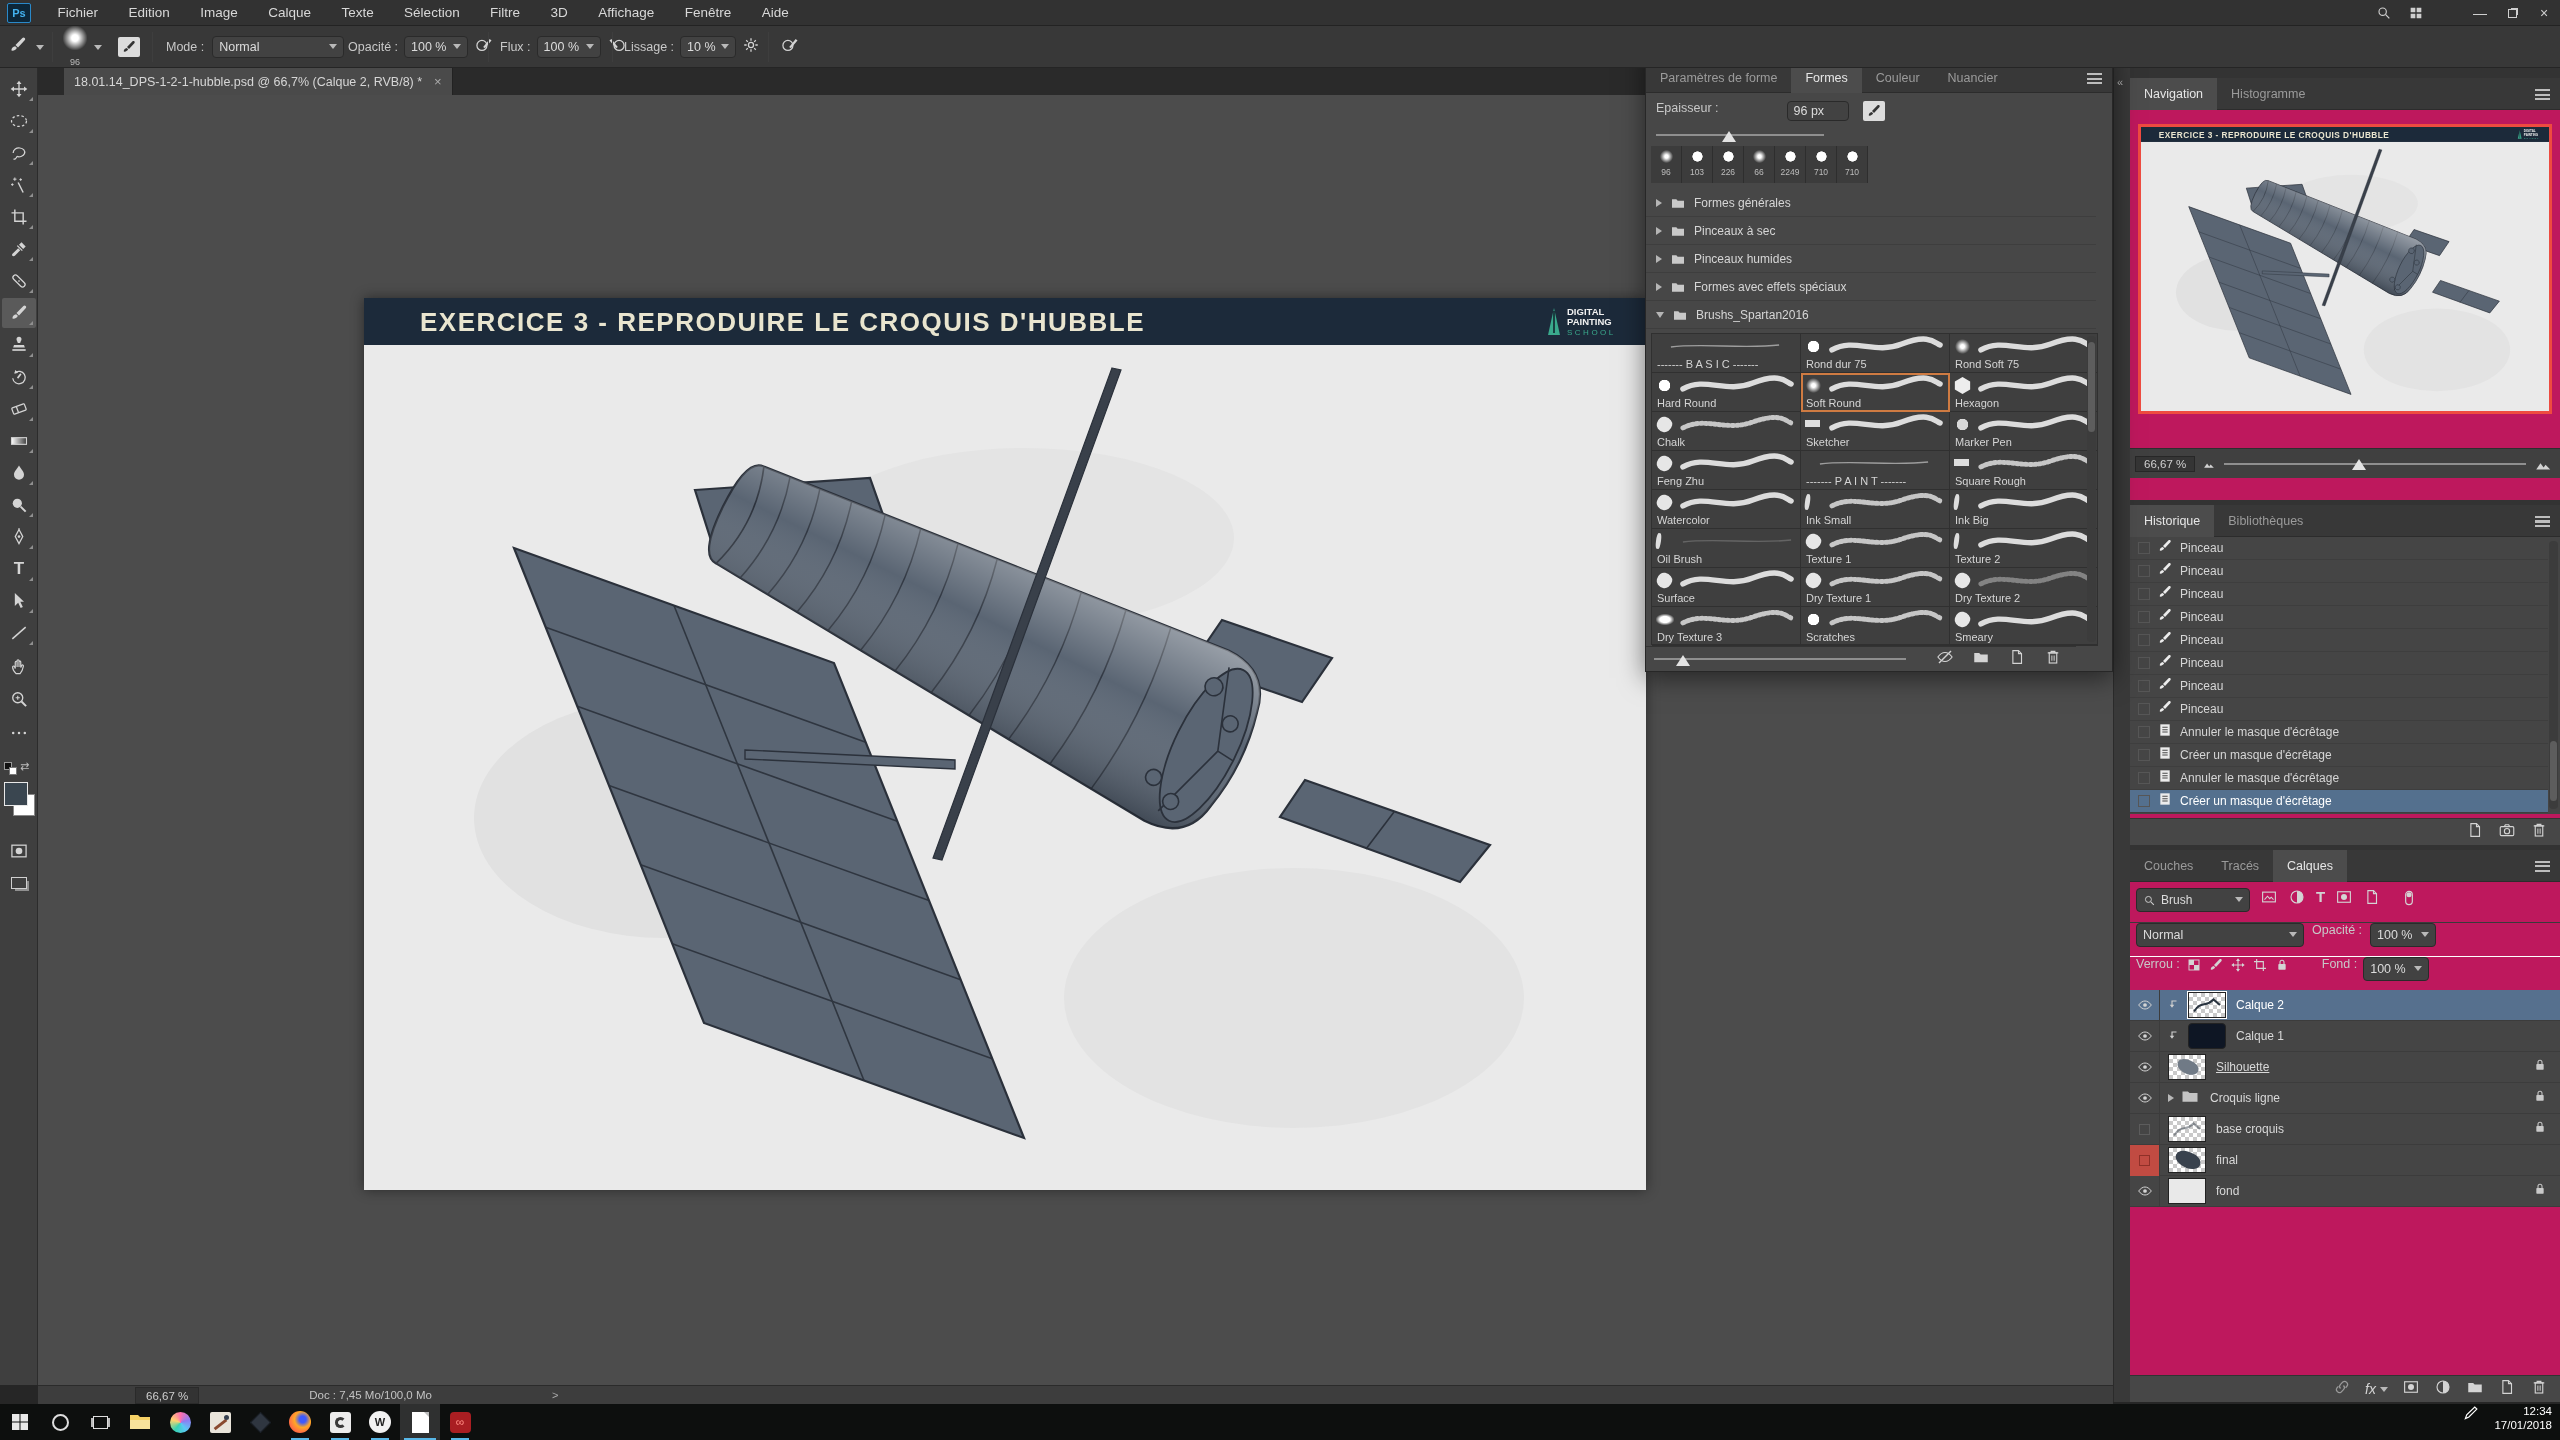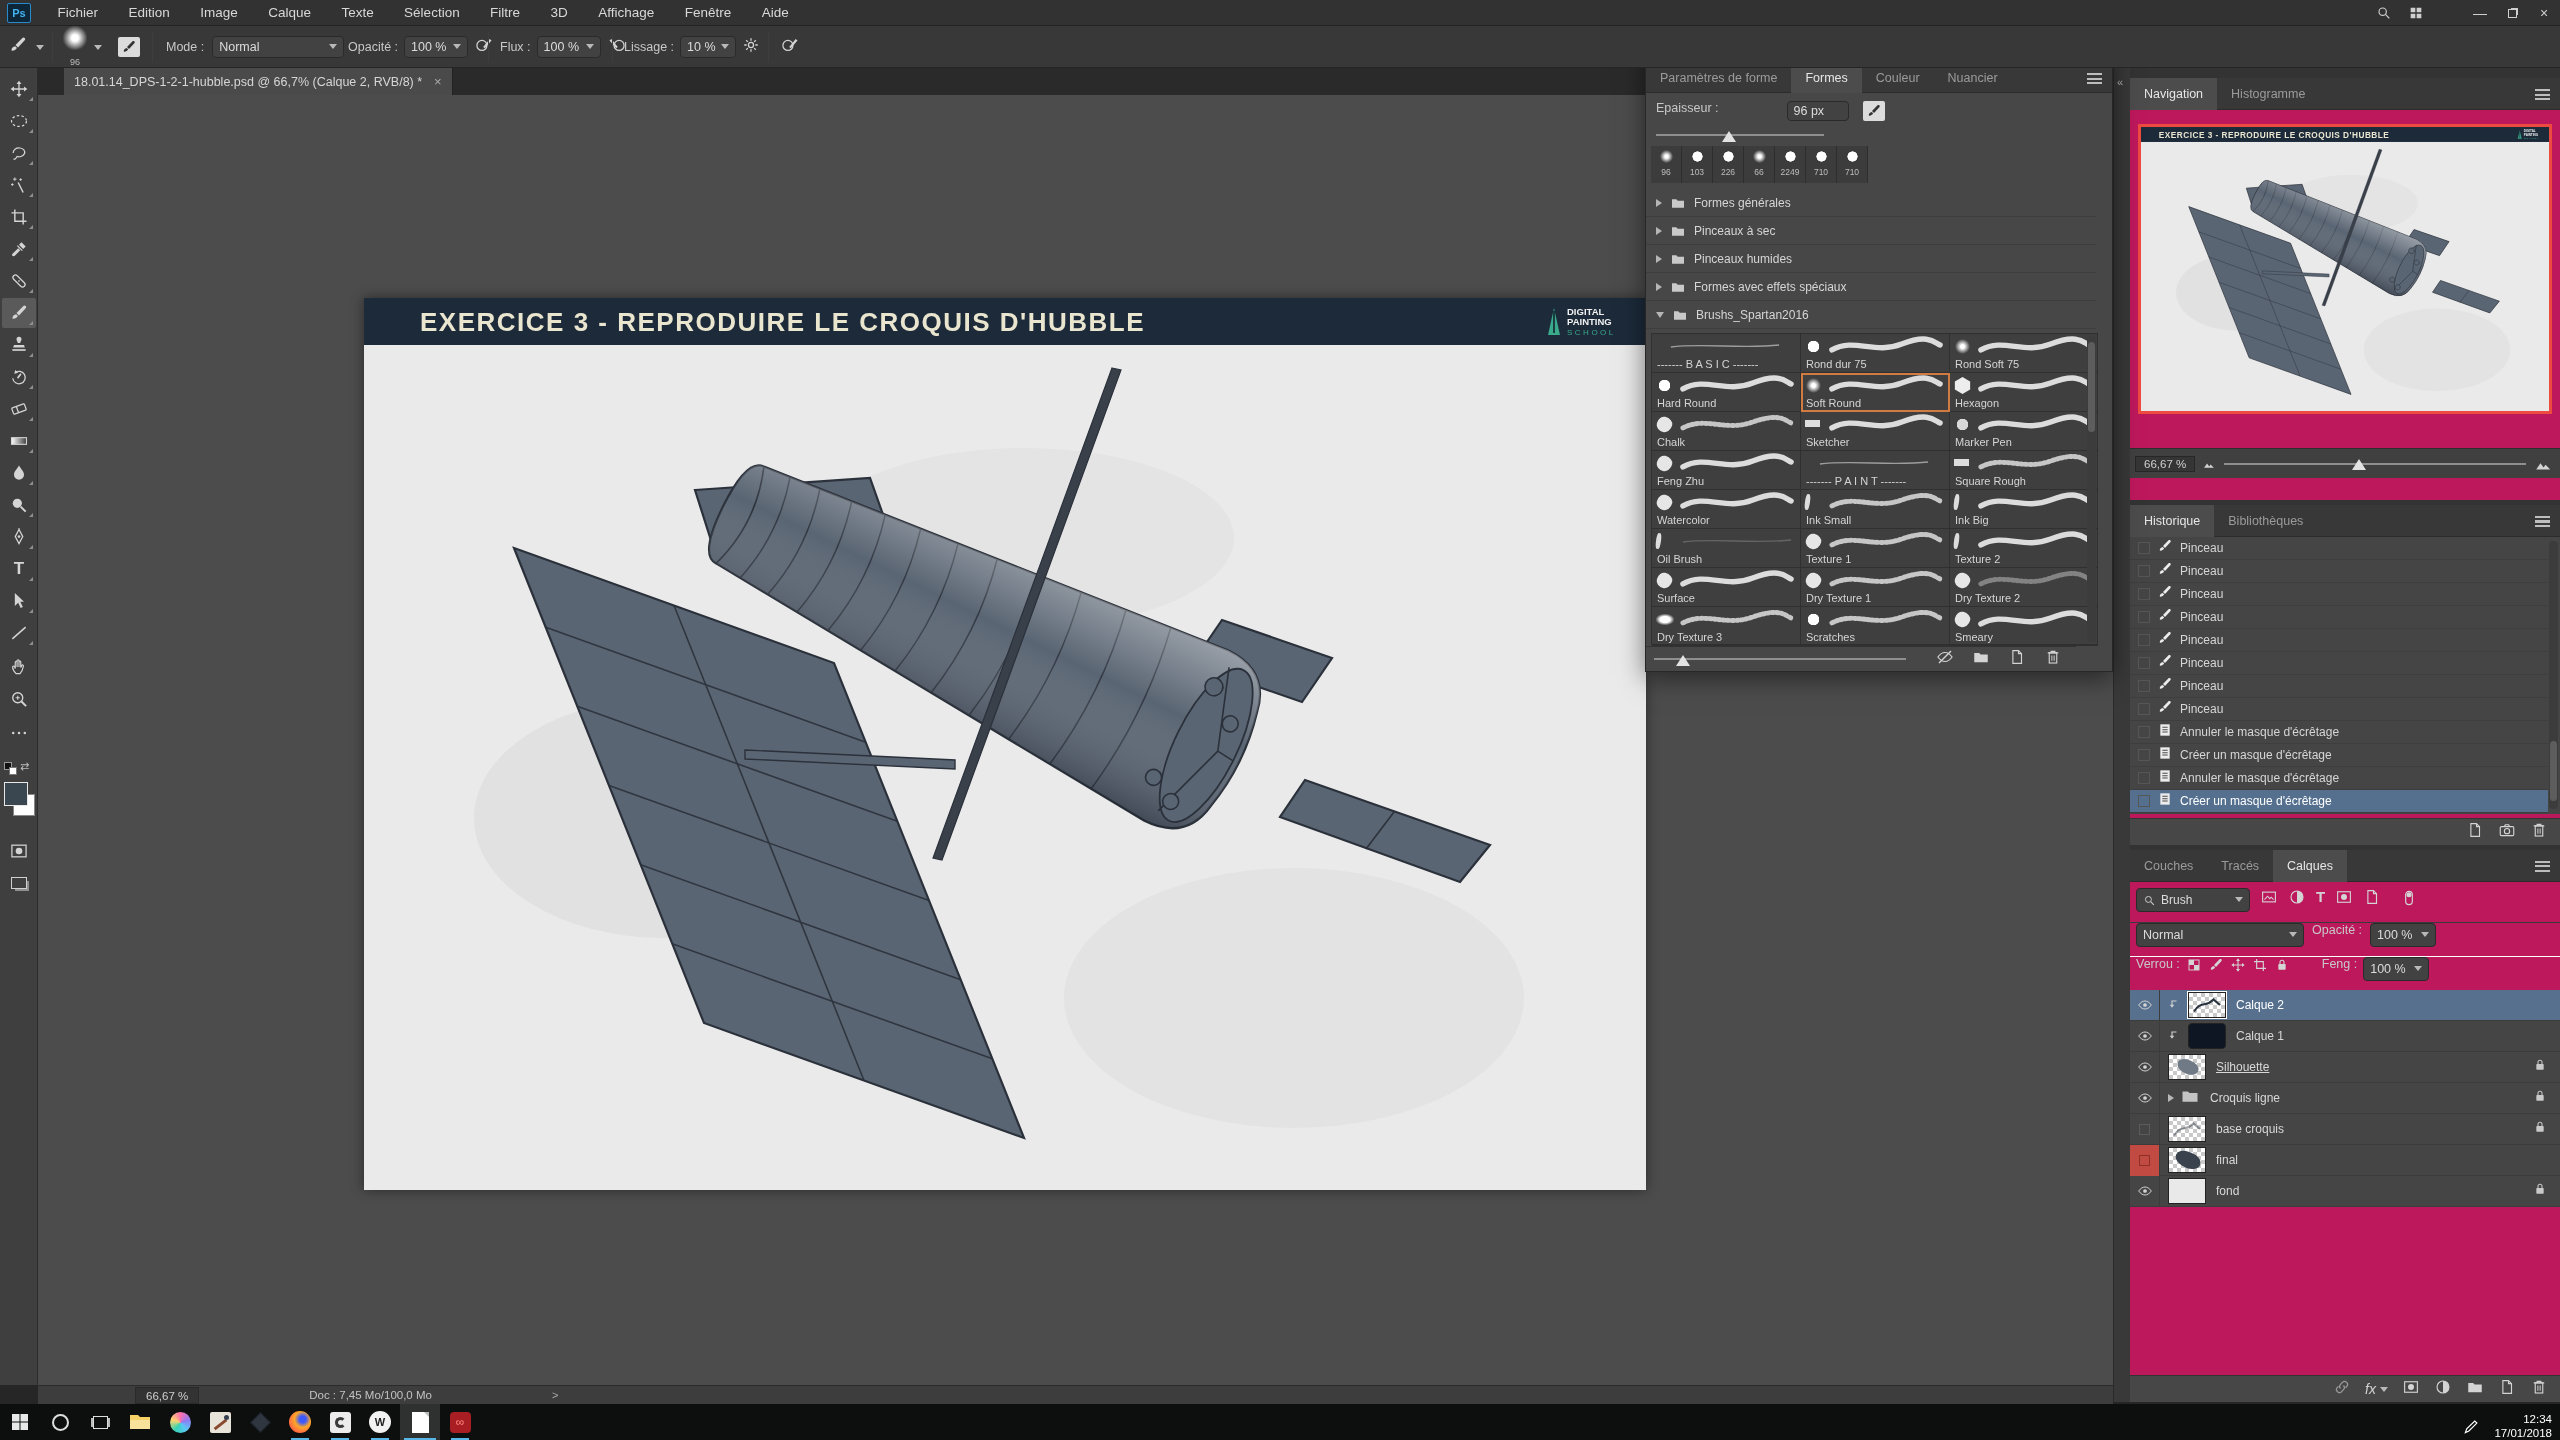--- a/index.html
+++ b/index.html
@@ -113,21 +113,21 @@
 .t-oval{width:18px;height:11px;top:7px;background:radial-gradient(ellipse,#fff 0 40%,rgba(255,255,255,0) 75%)}
 .recentcell{position:absolute;top:0;width:31px;height:37px;background:#3c3c3c;border-right:1px solid #2e2e2e;text-align:center}
 .recentcell .c{display:inline-block;width:15px;height:15px;margin-top:3px;border-radius:50%}
 .recentcell .n{font-size:8.5px;color:#bdbdbd;line-height:8px}
 
 #taskbar{left:0;top:1404px;width:2560px;height:36px;background:#0d0f0e;z-index:40}
 .tbi{position:absolute;top:0;width:40px;height:36px;display:flex;align-items:center;justify-content:center}
 .tbi.active{background:rgba(255,255,255,.14)}
 .tbi.run::after{content:"";position:absolute;bottom:0;left:11px;width:18px;height:2px;background:#58b6e6}
 .tbi.active.run::after{left:4px;width:32px}
-#tray{position:absolute;right:8px;top:0;height:36px;display:flex;align-items:flex-end;gap:14px}
+#tray{position:absolute;right:8px;top:0;height:36px;display:flex;align-items:flex-start;gap:14px}
 #clock{font-size:11.5px;color:#fff;text-align:right;line-height:14px}
 text{font-family:"Liberation Sans","DejaVu Sans",sans-serif}
 </style>
 </head>
 <body>
 
 <svg width="0" height="0" style="position:absolute">
 <defs>
 <linearGradient id="tubeshade" gradientUnits="userSpaceOnUse" x1="0" y1="-96" x2="0" y2="96">
   <stop offset="0" stop-color="#ffffff" stop-opacity=".38"></stop>
@@ -811,21 +811,21 @@
           </svg></span>
       <span><svg class="ic16">
             <use href="#i-move"></use>
           </svg></span>
       <span><svg class="ic16">
             <use href="#i-crop"></use>
           </svg></span>
       <span><svg class="ic16">
             <use href="#i-lock"></use>
           </svg></span>
-      <span class="lbl" style="margin-left:26px">Feng :</span>
+      <span class="lbl" style="margin-left:26px">Fond :</span>
       <span class="combo" style="width:66px;height:24px">
           <span>100 %</span>
           <span class="caret"></span>
         </span>
     </div>
 
     <div style="position:absolute;top:140px;left:0;width:430px;height:217px;background:#454545">
       <div class="lrow sel" style="top:0">
         <span class="leye">
             <svg class="ic16">

